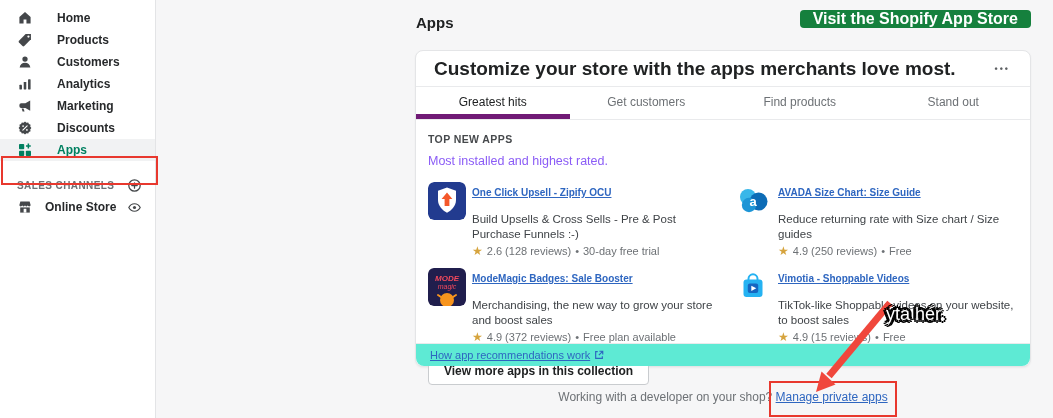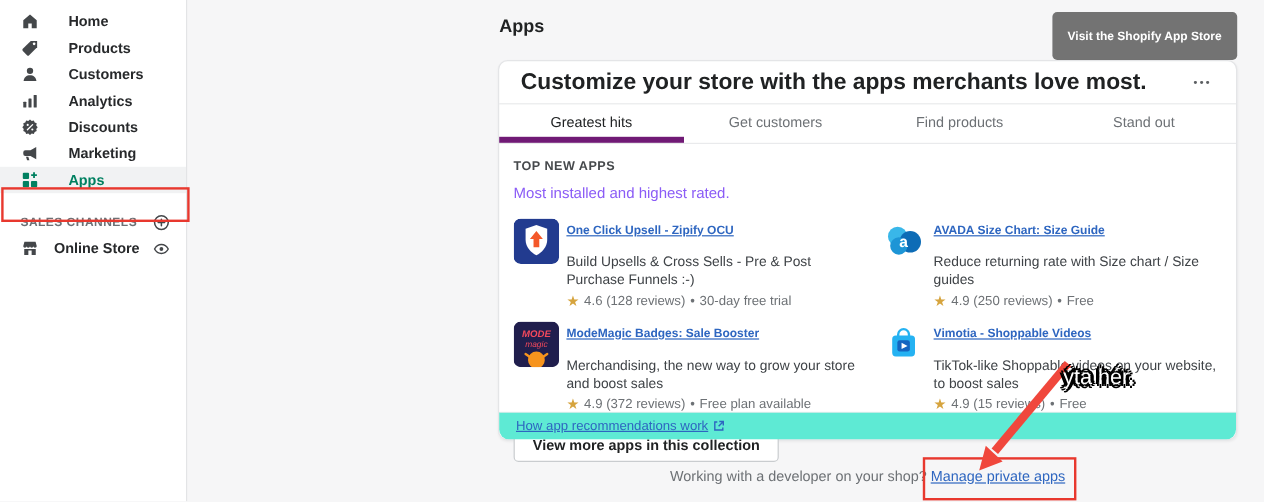--- a/index.html
+++ b/index.html
@@ -17,22 +17,22 @@
   .nav-item.active .nav-label { color:#008060; }
   .red-box-apps { position:absolute; left:1px; top:156px; width:157px; height:29px; border:2px solid #e8382e; pointer-events:none; z-index:5; }
   .channels-header { display:flex; align-items:center; justify-content:space-between; padding:0 13px 0 17px; margin-top:13px; height:22px; }
   .channels-title { font-size:10px; font-weight:700; letter-spacing:.4px; color:#6d7175; }
   .channel-item { display:flex; align-items:center; height:22px; padding:0 13px 0 17px; }
   .channel-item .nav-icon { width:16px; height:16px; margin-right:12px; }
   .channel-item .nav-label { font-size:12px; font-weight:700; color:#27292b; flex:1; }
 
   
   .page-title { position:absolute; left:416px; top:14px; font-size:15px; font-weight:700; color:#202223; }
-  .cta-button { position:absolute; right:22px; top:10px; height:40px; padding:0 13px; background:#737373; color:#ffffff;
-                font-size:10px; font-weight:700; border:none; border-radius:4px; display:flex; align-items:center; cursor:pointer;
+  .cta-button { position:absolute; right:22px; top:10px; height:18px; padding:0 13px; background:#15803d; color:#ffffff;
+                font-size:16px; font-weight:700; border:none; border-radius:4px; display:flex; align-items:center; cursor:pointer;
                 font-family:"Liberation Sans", sans-serif; }
 
   
   .card { position:absolute; left:415px; top:50px; width:616px; height:317px; background:#ffffff;
           border:1px solid #e4e5e7; border-radius:8px; box-shadow:0 1px 2px rgba(0,0,0,.05); }
   .card-header { display:flex; align-items:center; justify-content:space-between; height:36px; padding:0 16px 0 18px; border-bottom:1px solid #e9eaec; }
   .card-title { font-size:19px; font-weight:700; color:#202223; }
   .overflow-btn { border:none; background:none; color:#5c5f62; font-size:9px; font-weight:700; letter-spacing:2px; cursor:pointer; padding:4px; }
 
   .tabs { display:flex; height:33px; border-bottom:1px solid #e9eaec; }
@@ -116,37 +116,37 @@
               <rect x="8.4" y="7.5" width="3.2" height="9.5" rx=".6" fill="#44474a"></rect>
               <rect x="13.8" y="4" width="3.2" height="13" rx=".6" fill="#44474a"></rect>
             </svg>
         </span>
         <span class="nav-label">Analytics</span>
       </div>
 
       <div class="nav-item">
         <span class="nav-icon">
           <svg width="16" height="16" viewBox="0 0 20 20">
+              <path d="M16.5 3.2v12.6l-6-3.3H5.2A2.2 2.2 0 0 1 3 10.3V8.7a2.2 2.2 0 0 1 2.2-2.2h5.3Z" fill="#44474a"></path>
+              <path d="M5.8 13.2l1.2 3.6h2.4l-1.2-3.6Z" fill="#44474a"></path>
+            </svg>
+        </span>
+        <span class="nav-label">Marketing</span>
+      </div>
+
+      <div class="nav-item">
+        <span class="nav-icon">
+          <svg width="16" height="16" viewBox="0 0 20 20">
               <path d="M10 2l1.8 1.5L14 3l.9 2.1 2.1.9-.5 2.2L18 10l-1.5 1.8.5 2.2-2.1.9-.9 2.1-2.2-.5L10 18l-1.8-1.5-2.2.5-.9-2.1-2.1-.9.5-2.2L2 10l1.5-1.8L3 6l2.1-.9L6 3l2.2.5Z" fill="#44474a"></path>
               <path d="M7.3 12.7l5.4-5.4" stroke="#ffffff" stroke-width="1.4" stroke-linecap="round"></path>
               <circle cx="7.6" cy="7.6" r="1.1" fill="#ffffff"></circle>
               <circle cx="12.4" cy="12.4" r="1.1" fill="#ffffff"></circle>
             </svg>
         </span>
         <span class="nav-label">Discounts</span>
-      </div>
-
-      <div class="nav-item">
-        <span class="nav-icon">
-          <svg width="16" height="16" viewBox="0 0 20 20">
-              <path d="M16.5 3.2v12.6l-6-3.3H5.2A2.2 2.2 0 0 1 3 10.3V8.7a2.2 2.2 0 0 1 2.2-2.2h5.3Z" fill="#44474a"></path>
-              <path d="M5.8 13.2l1.2 3.6h2.4l-1.2-3.6Z" fill="#44474a"></path>
-            </svg>
-        </span>
-        <span class="nav-label">Marketing</span>
       </div>
 
       <div class="nav-item active">
         <span class="nav-icon">
           <svg width="16" height="16" viewBox="0 0 20 20">
               <rect x="2.5" y="2.5" width="6.5" height="6.5" rx="1" fill="#008060"></rect>
               <rect x="2.5" y="11" width="6.5" height="6.5" rx="1" fill="#008060"></rect>
               <rect x="11" y="11" width="6.5" height="6.5" rx="1" fill="#008060"></rect>
               <path d="M14.2 2v6M11.2 5h6" stroke="#008060" stroke-width="1.9"></path>
             </svg>
@@ -214,21 +214,21 @@
                 <rect width="38" height="38" rx="6" fill="#223b8f"></rect>
                 <path d="M19 5.5l9 3.2v9.3c0 6-4.6 10.4-9 12.8-4.4-2.4-9-6.8-9-12.8V8.7Z" fill="#ffffff"></path>
                 <path d="M19 10.5l5.4 6.6h-3v7h-4.8v-7h-3Z" fill="#f4582a"></path>
               </svg>
           </span>
           <div class="app-text">
             <a class="app-name">One Click Upsell - Zipify OCU</a>
             <div class="app-desc">Build Upsells &amp; Cross Sells - Pre &amp; Post Purchase Funnels :-)</div>
             <div class="app-rating">
               <span class="star">★</span>
-              <span>4.6 (128 reviews)</span>
+              <span>2.6 (128 reviews)</span>
               <span>•</span>
               <span>30-day free trial</span>
             </div>
           </div>
         </div>
 
         <div class="app-entry">
           <span class="app-icon">
             <svg width="38" height="38" viewBox="0 0 38 38">
                 <rect width="38" height="38" rx="6" fill="#ffffff"></rect>

